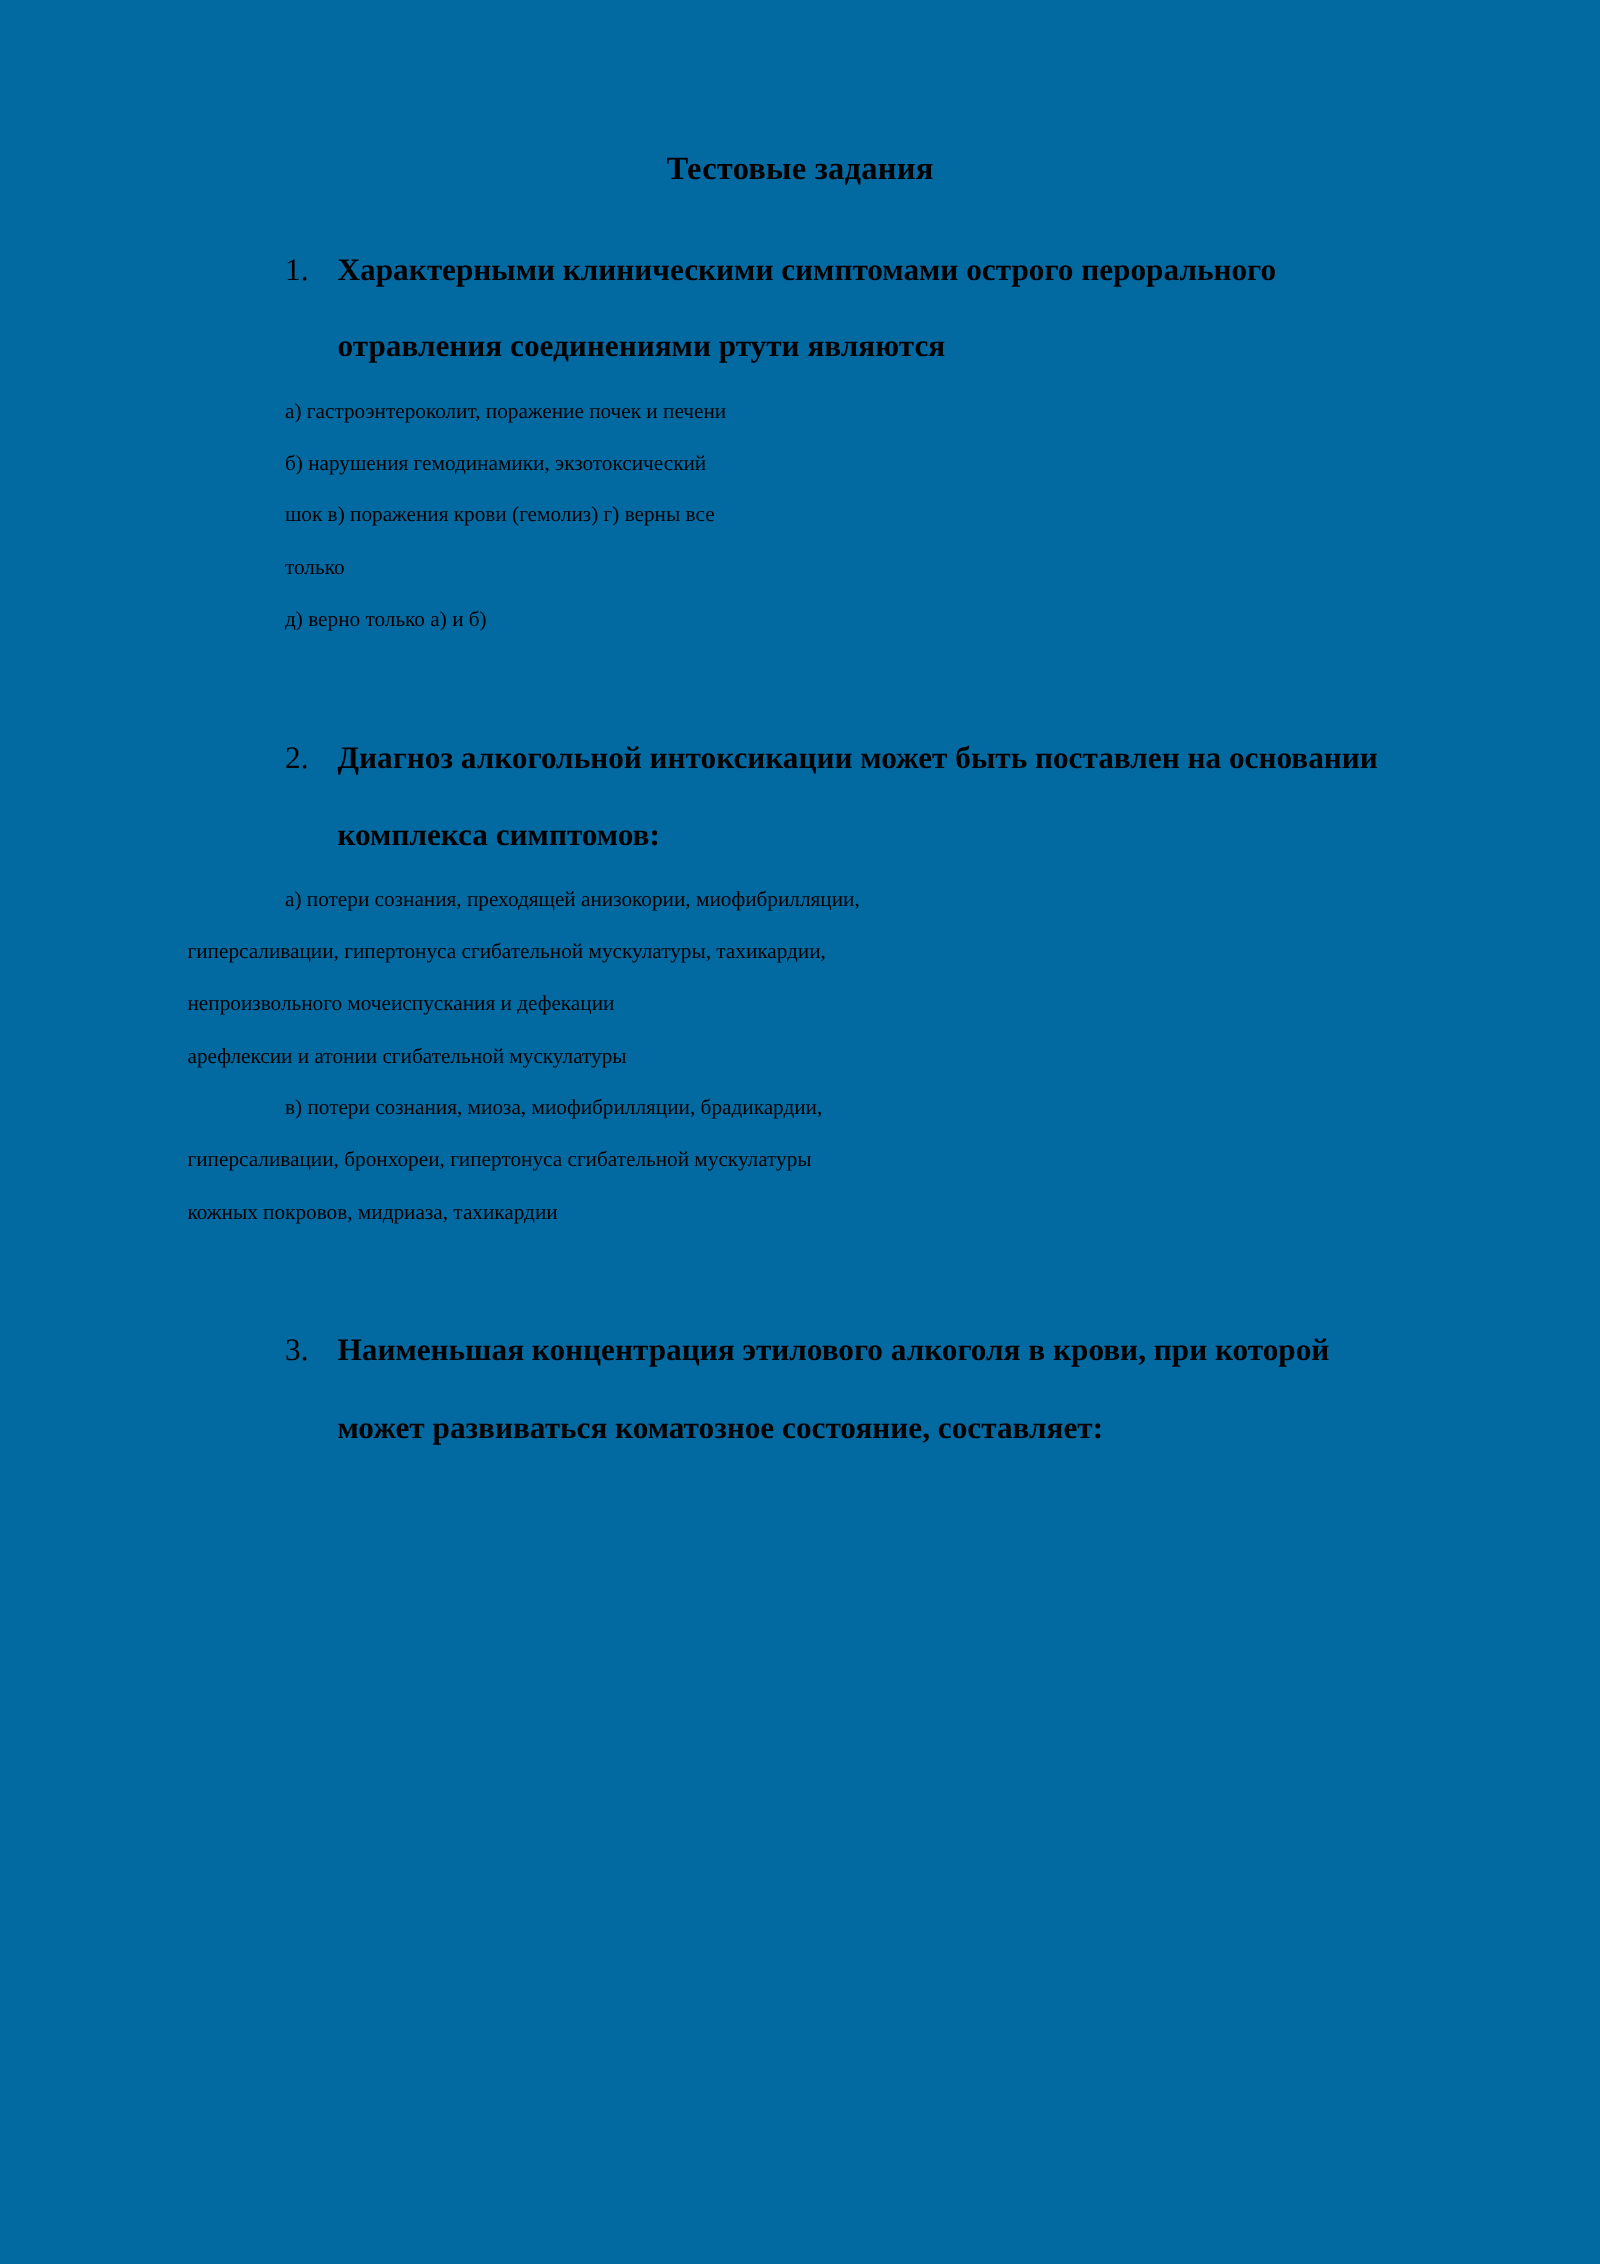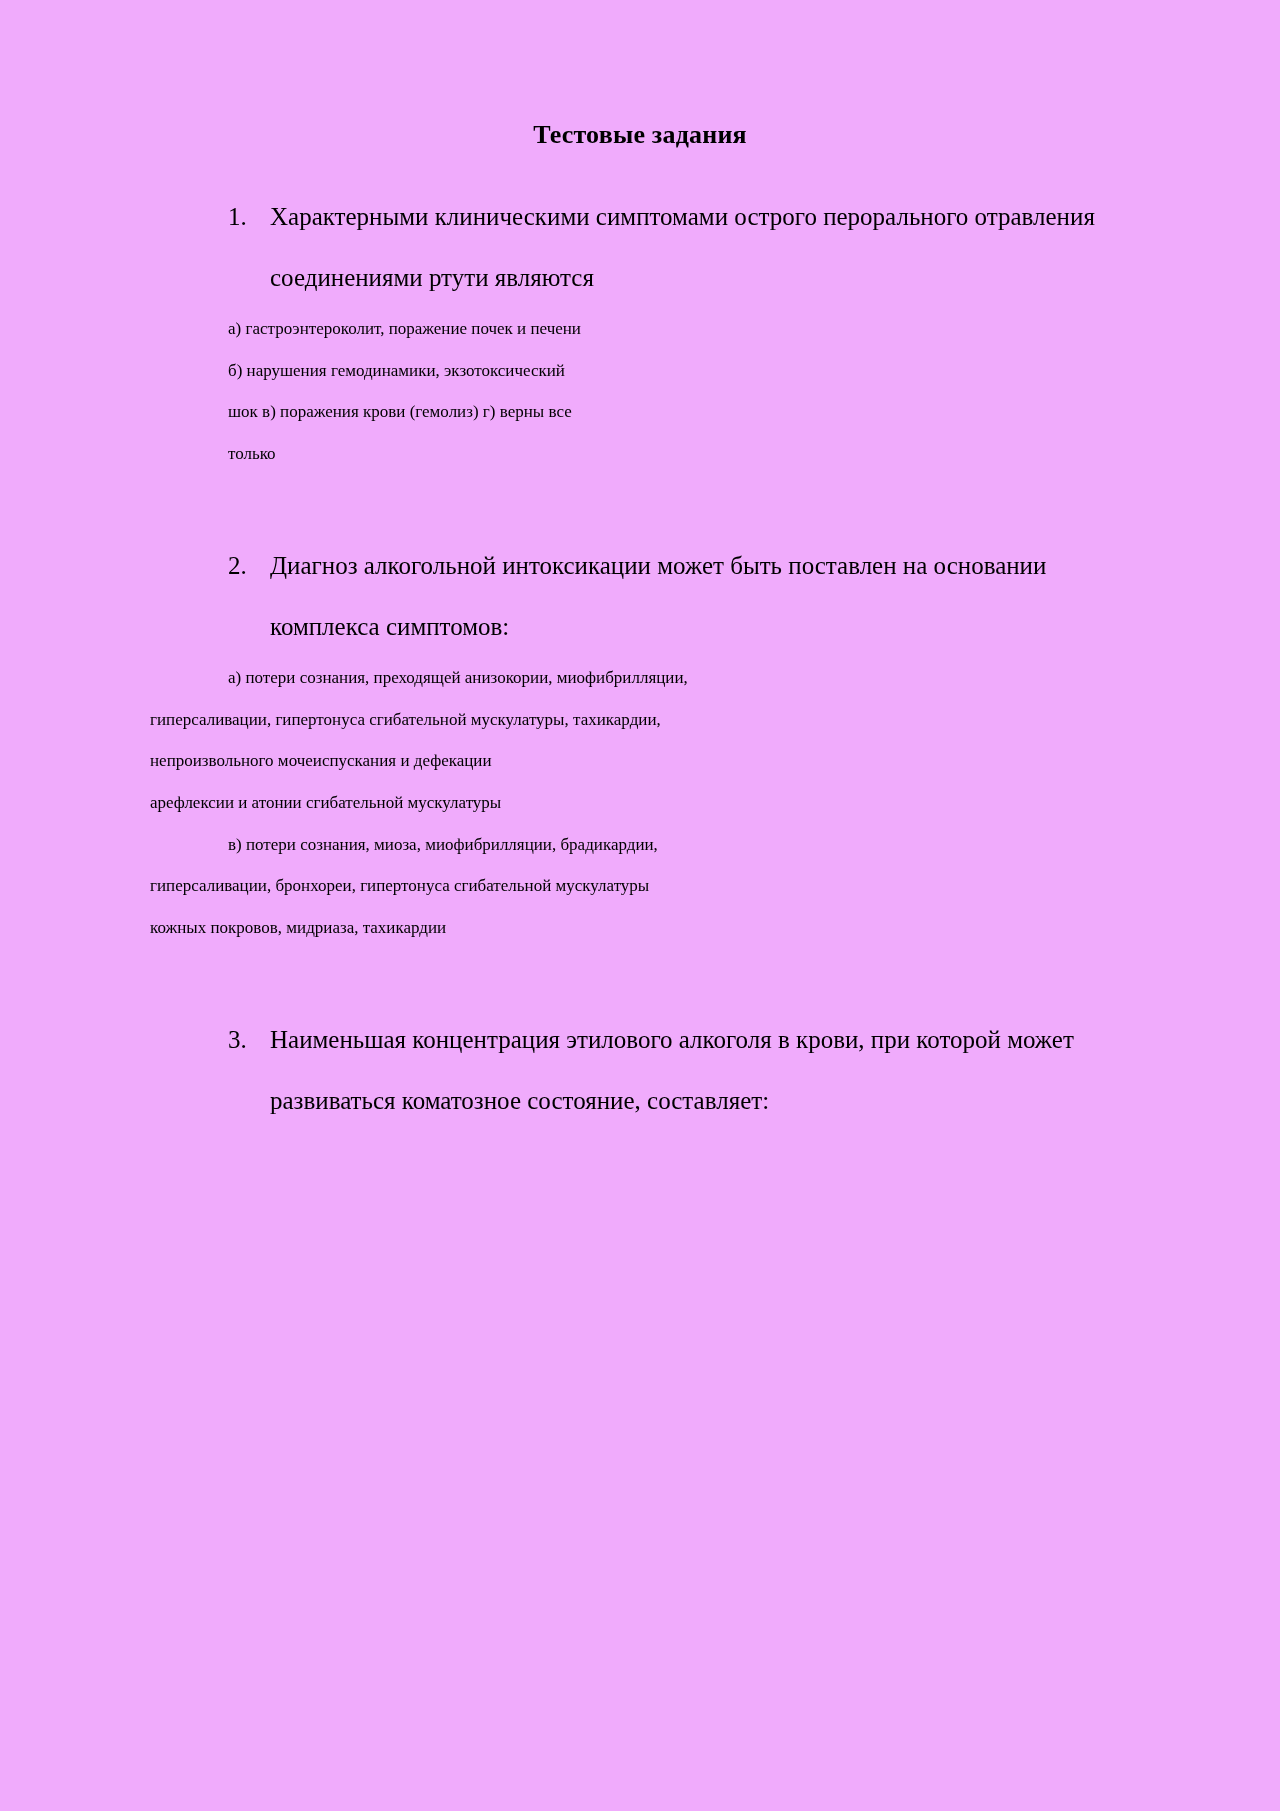--- a/index.html
+++ b/index.html
@@ -12,21 +12,21 @@
     width: 1280px;
     min-height: 1811px;
     font-family: "Liberation Serif", "DejaVu Serif", serif;
     color: #000000;
   }
   .page {
     width: 1280px;
     min-height: 1811px;
     box-sizing: border-box;
     padding: 96px 150px 60px 150px;
-    background: #f0abfc;
+    background: #0369a1;
   }
   .doc-title {
     text-align: center;
     font-weight: bold;
     font-size: 26px;
     line-height: 1.6;
     margin: 18px 0 30px 0;
     letter-spacing: 0.2px;
   }
   .qitem {
@@ -39,20 +39,21 @@
     line-height: 2.45;
     padding-left: 78px;
   }
   .qnum {
     width: 42px;
     flex: 0 0 42px;
     text-align: left;
   }
   .qtext {
     flex: 1 1 auto;
+    font-weight: bold;
   }
   .ans {
     font-size: 17px;
     line-height: 2.45;
   }
   .ans.indent {
     padding-left: 78px;
   }
   .ans.flush {
     padding-left: 0;
@@ -70,20 +71,21 @@
 
   <div class="qitem">
     <div class="qhead">
       <span class="qnum">1.</span>
       <span class="qtext">Характерными клиническими симптомами острого перорального отравления соединениями ртути являются</span>
     </div>
     <div class="ans indent">а) гастроэнтероколит, поражение почек и печени</div>
     <div class="ans indent">б) нарушения гемодинамики, экзотоксический</div>
     <div class="ans indent">шок в) поражения крови (гемолиз) г) верны все</div>
     <div class="ans indent">только</div>
+    <div class="ans indent">д) верно только а) и б)</div>
   </div>
 
   <div class="spacer"></div>
 
   <div class="qitem">
     <div class="qhead">
       <span class="qnum">2.</span>
       <span class="qtext">Диагноз алкогольной интоксикации может быть поставлен на основании комплекса симптомов:</span>
     </div>
     <div class="ans indent">а) потери сознания, преходящей анизокории, миофибрилляции,</div>

